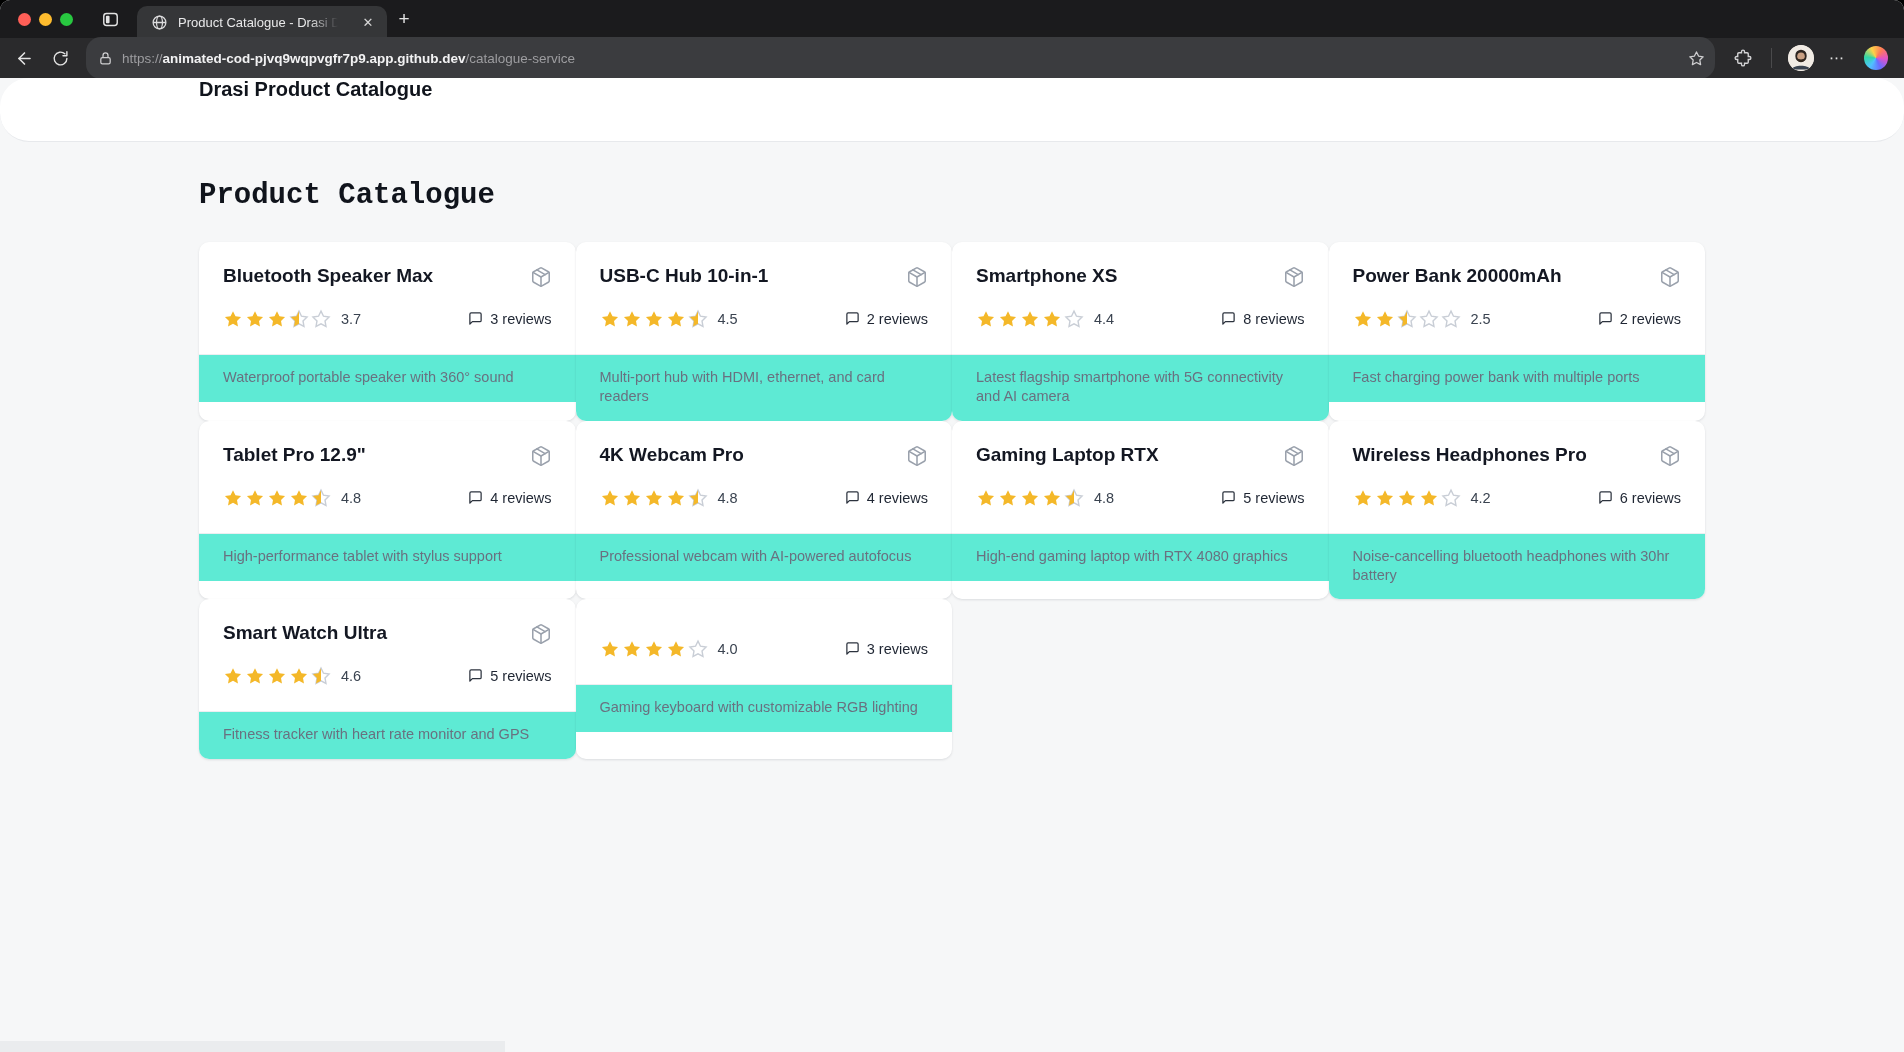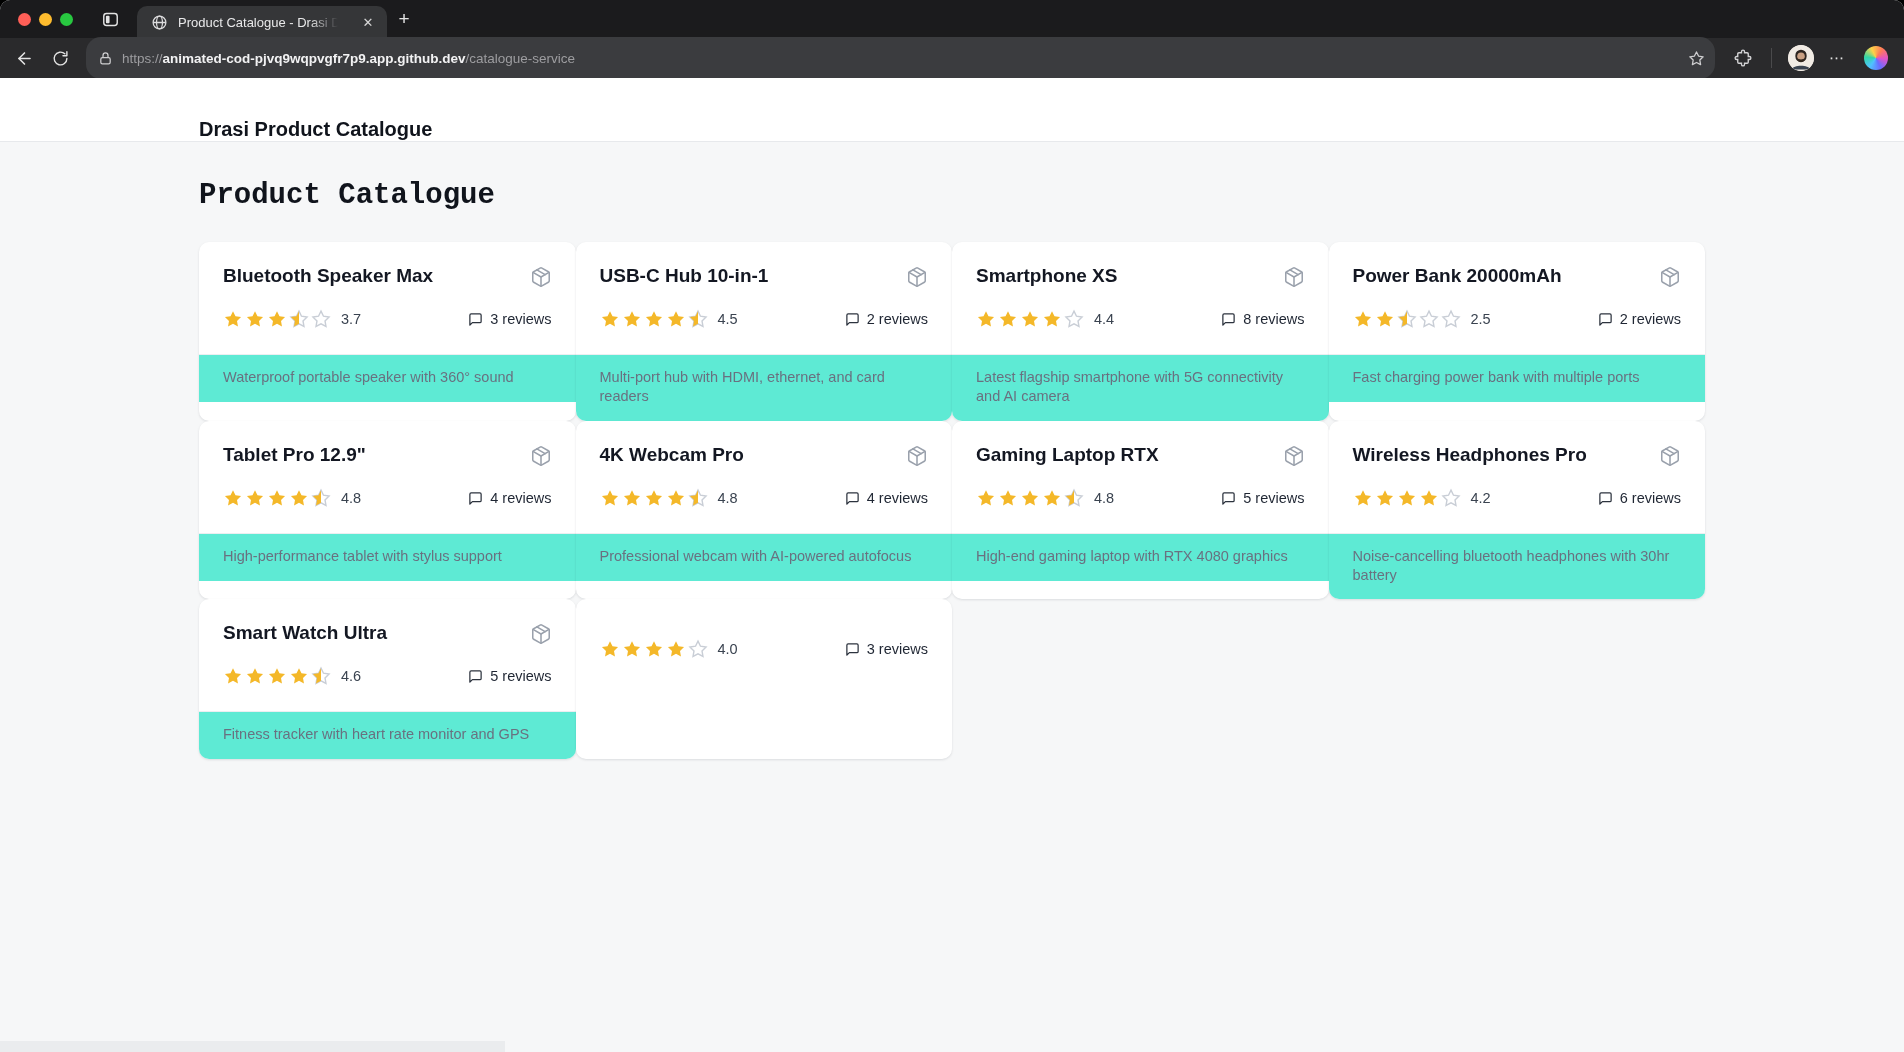--- a/index.html
+++ b/index.html
@@ -25,39 +25,39 @@
   .url-dim{color:#9d9da0;}
   .url-host{color:#f2f2f3;font-weight:700;}
   .toolbar-divider{width:1px;height:20px;background:#4a4a4c;margin:0 8px;}
   .avatar{width:26px;height:26px;border-radius:50%;overflow:hidden;background:#efe9e2;margin:0 4px;border:none;padding:0;cursor:pointer;}
   .dots{font-size:15px;letter-spacing:1px;width:30px;}
   .copilot{width:24px;height:24px;border:none;padding:0;margin:0 4px 0 8px;border-radius:50%;cursor:pointer;
     background:conic-gradient(from 215deg,#4fc3ff,#32d6a5,#ffd348,#ff7a59,#e052c8,#6a6cff,#4fc3ff);}
 
   
   .page{height:974px;background:#f6f7f8;position:relative;overflow:hidden;}
-  .site-header{height:64px;background:#ffffff;border-bottom:1px solid #e7e9ec;display:flex;align-items:flex-end;}
+  .site-header{height:64px;background:#ffffff;border-bottom:1px solid #e7e9ec;display:flex;align-items:flex-start;border-radius:29px;}
   .container{width:1506px;margin:0 auto;}
   .site-title{font-size:20px;font-weight:700;color:#10141c;margin:0;}
   .page-title{font-size:29px;font-weight:700;color:#10141c;margin:37px 0 30px;font-family:Liberation Mono, monospace;}
   .grid{display:grid;grid-template-columns:repeat(4,1fr);}
   .card{background:#fff;border-radius:10px;box-shadow:0 1px 3px rgba(16,24,40,.08),0 1px 2px rgba(16,24,40,.04);overflow:hidden;cursor:pointer;}
   .card-main{padding:23px 24px 25px;}
   .card-top{display:flex;justify-content:space-between;align-items:flex-start;}
   .card-name{font-size:19px;font-weight:700;color:#131722;line-height:1.2;}
   .pkg{color:#9aa1ac;flex:none;margin-top:1px;}
   .rating-row{display:flex;align-items:center;margin-top:17px;}
   .stars{display:flex;gap:2px;align-items:center;}
   .star{width:20px;height:20px;display:block;}
   .half-star{position:relative;width:20px;height:20px;flex:none;}
   .half-star .base{position:absolute;inset:0;}
   .half-clip{position:absolute;inset:0;width:50%;overflow:hidden;}
   .half-clip .star{width:20px;height:20px;max-width:none;}
   .rating-num{font-size:14.5px;color:#3a4350;margin-left:10px;}
-  .reviews{margin-left:auto;display:flex;align-items:flex-end;gap:7px;color:#1f2633;font-size:14.5px;}
+  .reviews{margin-left:auto;display:flex;align-items:flex-start;gap:7px;color:#1f2633;font-size:14.5px;}
   .reviews svg{color:#2c333e;}
   .card-footer{border-top:1px solid #eceef1;background:#5eead4;padding:13px 24px 15px;}
   .card-desc{font-size:14.5px;color:#697180;line-height:1.3;}
   .hscroll{position:absolute;left:0;bottom:0;width:505px;height:11px;background:rgba(100,110,125,.08);}
 </style>
 </head>
 <body>
 
 <div class="window">
 
@@ -653,19 +653,22 @@
         <span class="reviews">
           <span style="display:flex;">
             <svg width="15" height="15" viewBox="0 0 24 24" fill="none" stroke="currentColor" stroke-width="2" stroke-linecap="round" stroke-linejoin="round">
               <path d="M21 15a2 2 0 0 1-2 2H7l-4 4V5a2 2 0 0 1 2-2h14a2 2 0 0 1 2 2z"></path>
             </svg>
           </span>
           <span>3 reviews</span>
         </span>
       </div>
     </div>
+    <div class="card-footer">
+      <span class="card-desc">Gaming keyboard with customizable RGB lighting</span>
+    </div>
   </div>
 </div>
     </div>
 
     <div class="hscroll"></div>
   </div>
 </div>
 
 </body></html>

